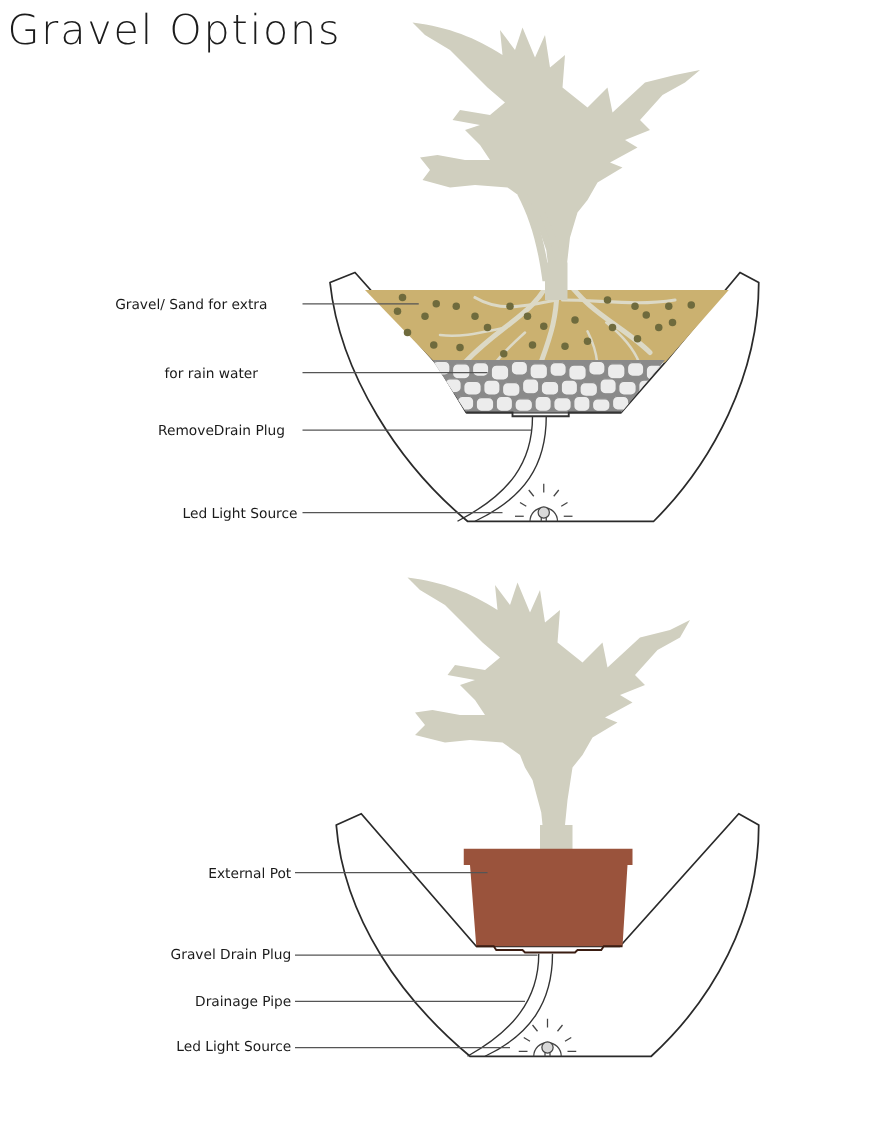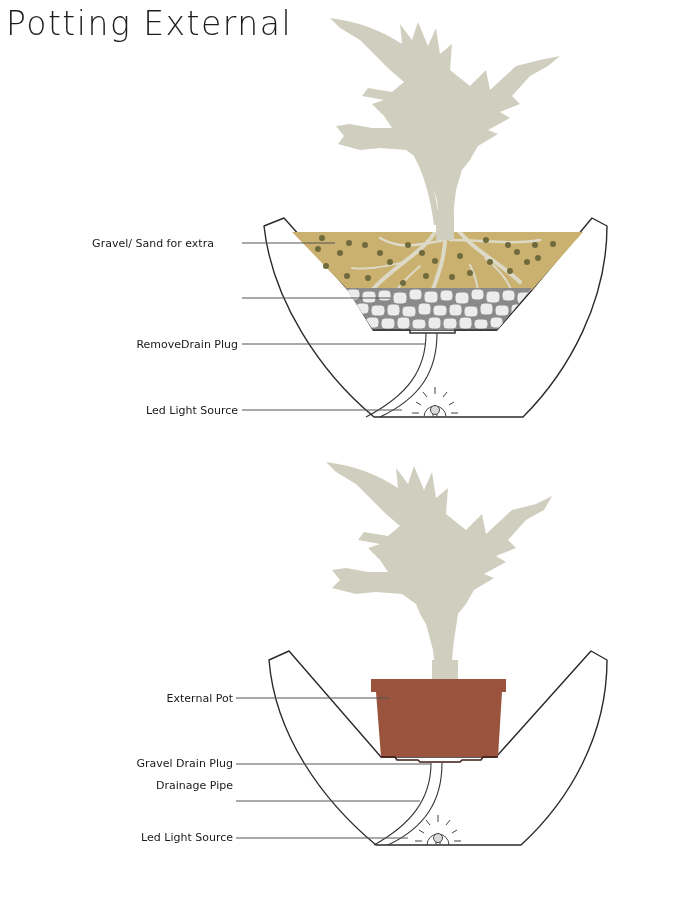--- a/index.html
+++ b/index.html
@@ -5,33 +5,34 @@
     html, body { margin: 0; padding: 0; background: #ffffff; }
     body { width: 700px; height: 901px; position: relative; overflow: hidden; font-family: "DejaVu Sans", sans-serif; color: #1a1a1a; }
     .title { position: absolute; left: 6px; top: 4px; font-size: 33px; letter-spacing: 1.5px; font-weight: 300; color: #1c1c1c; font-family: "DejaVu Sans", sans-serif; }
     .label { position: absolute; font-size: 11px; line-height: 19px; color: #1a1a1a; text-align: right; white-space: nowrap; font-family: "DejaVu Sans", sans-serif; }
     .label.center { text-align: center; }
     svg.art { position: absolute; left: 0; top: 0; }
   </style>
 </head>
 <body>
 
-<div class="title">Potting External</div>
+<div class="title">Gravel Options</div>
 
 <div class="label center" style="left:64px; top:234px; width:178px;">
   <div>Gravel/ Sand for extra</div>
 </div>
 <div class="label center" style="left:100px; top:289px; width:138px;">
+  <div>for rain water</div>
 </div>
-<div class="label" style="right:462px; top:335px;">RemoveDrain Plug</div>
+<div class="label" style="right:472px; top:335px;">RemoveDrain Plug</div>
 <div class="label" style="right:462px; top:401px;">Led Light Source</div>
 
 <div class="label" style="right:467px; top:689px;text-align:center;">External Pot</div>
 <div class="label" style="right:467px; top:754px;">Gravel Drain Plug</div>
-<div class="label" style="right:467px; top:776px;text-align:center;">Drainage Pipe</div>
+<div class="label" style="right:467px; top:792px;text-align:center;">Drainage Pipe</div>
 <div class="label" style="right:467px; top:828px;">Led Light Source</div>
 
 <svg class="art" width="700" height="901" viewBox="0 0 700 901">
   <defs>
     <clipPath id="soilClip">
       <polygon points="292,232 583,232 530,290 348,290"></polygon>
     </clipPath>
     <clipPath id="gravelClip">
       <polygon points="346,288 532,288 497,330 373,330"></polygon>
     </clipPath>

